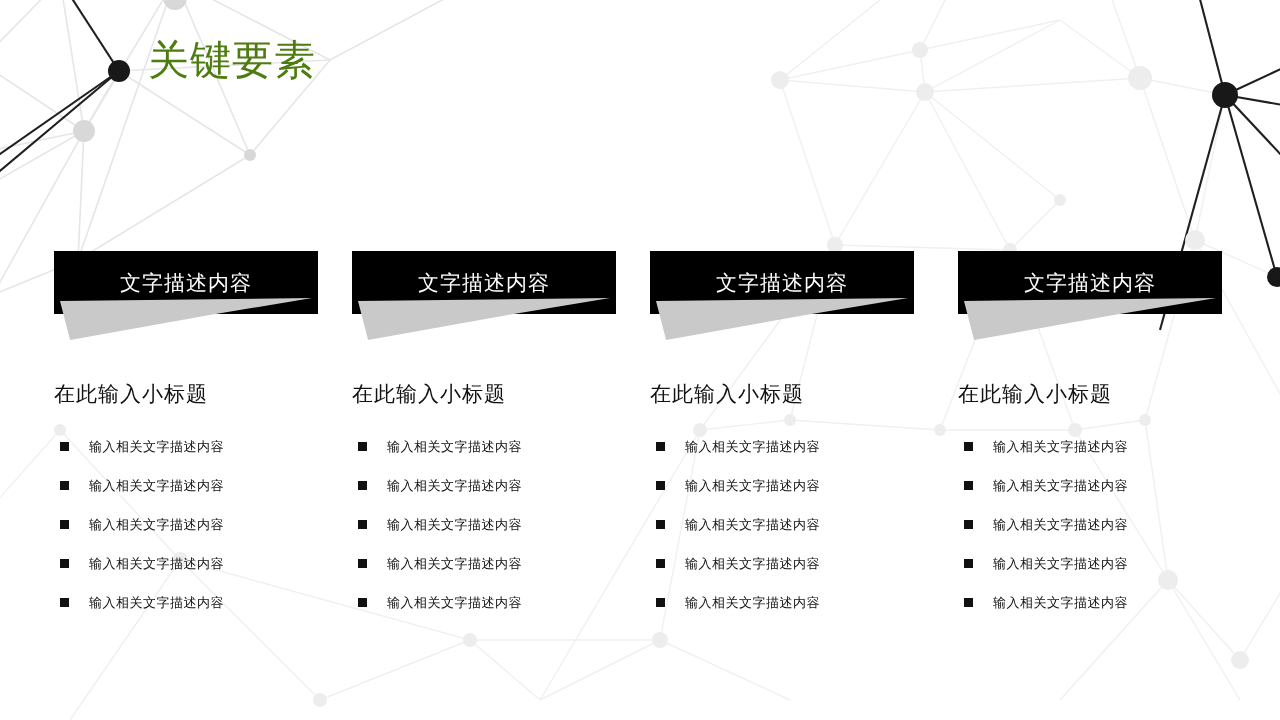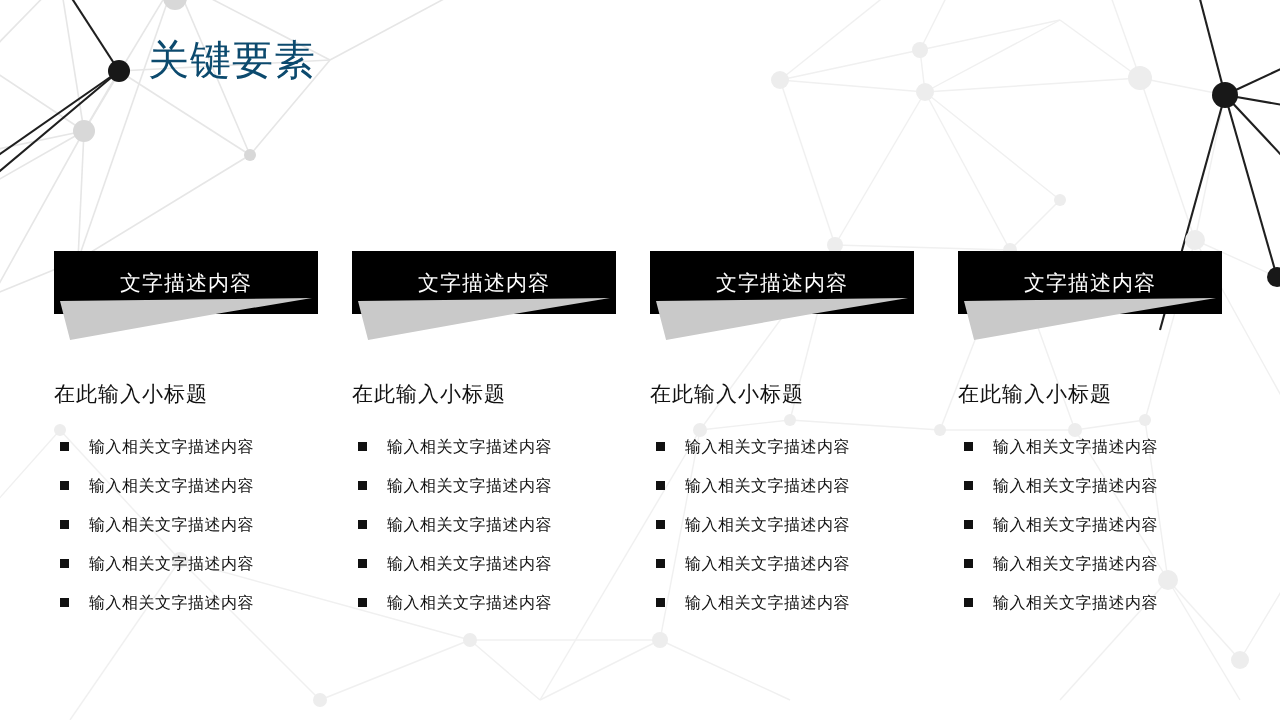--- a/index.html
+++ b/index.html
@@ -34,21 +34,21 @@
     position: absolute;
     left: 148px;
     top: 32px;
     height: 56px;
     display: flex;
     align-items: center;
   }
   #slide-title {
     font-size: 41px;
     line-height: 1;
-    color: #0c4a6e;
+    color: #4d7c0f;
     letter-spacing: 1px;
     white-space: nowrap;
     font-weight: 400;
   }
 
   
   .column {
     position: absolute;
     top: 235px;
     width: 264px;
@@ -116,21 +116,21 @@
     white-space: nowrap;
   }
   .bullet-marker {
     width: 9px;
     height: 9px;
     background: #111111;
     flex: 0 0 auto;
     margin-right: 20px;
   }
   .bullet-text {
-    font-size: 16px;
+    font-size: 13px;
     line-height: 1;
     color: #111111;
     letter-spacing: 0.5px;
   }
 </style>
 </head>
 <body>
 
 <div id="slide">
 

